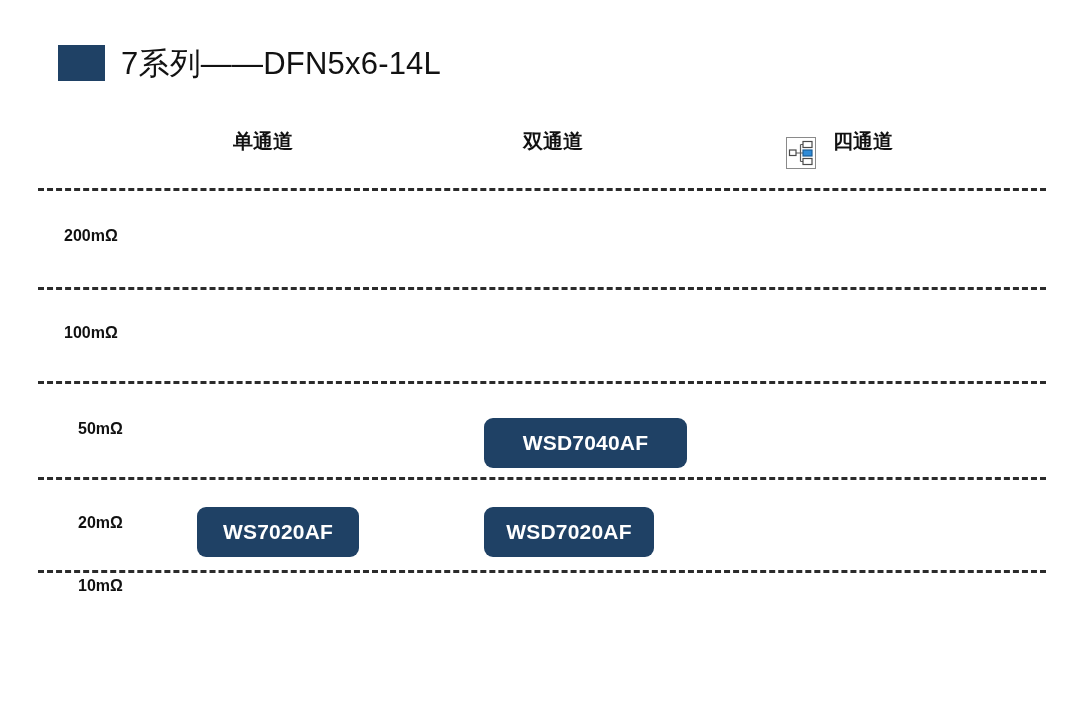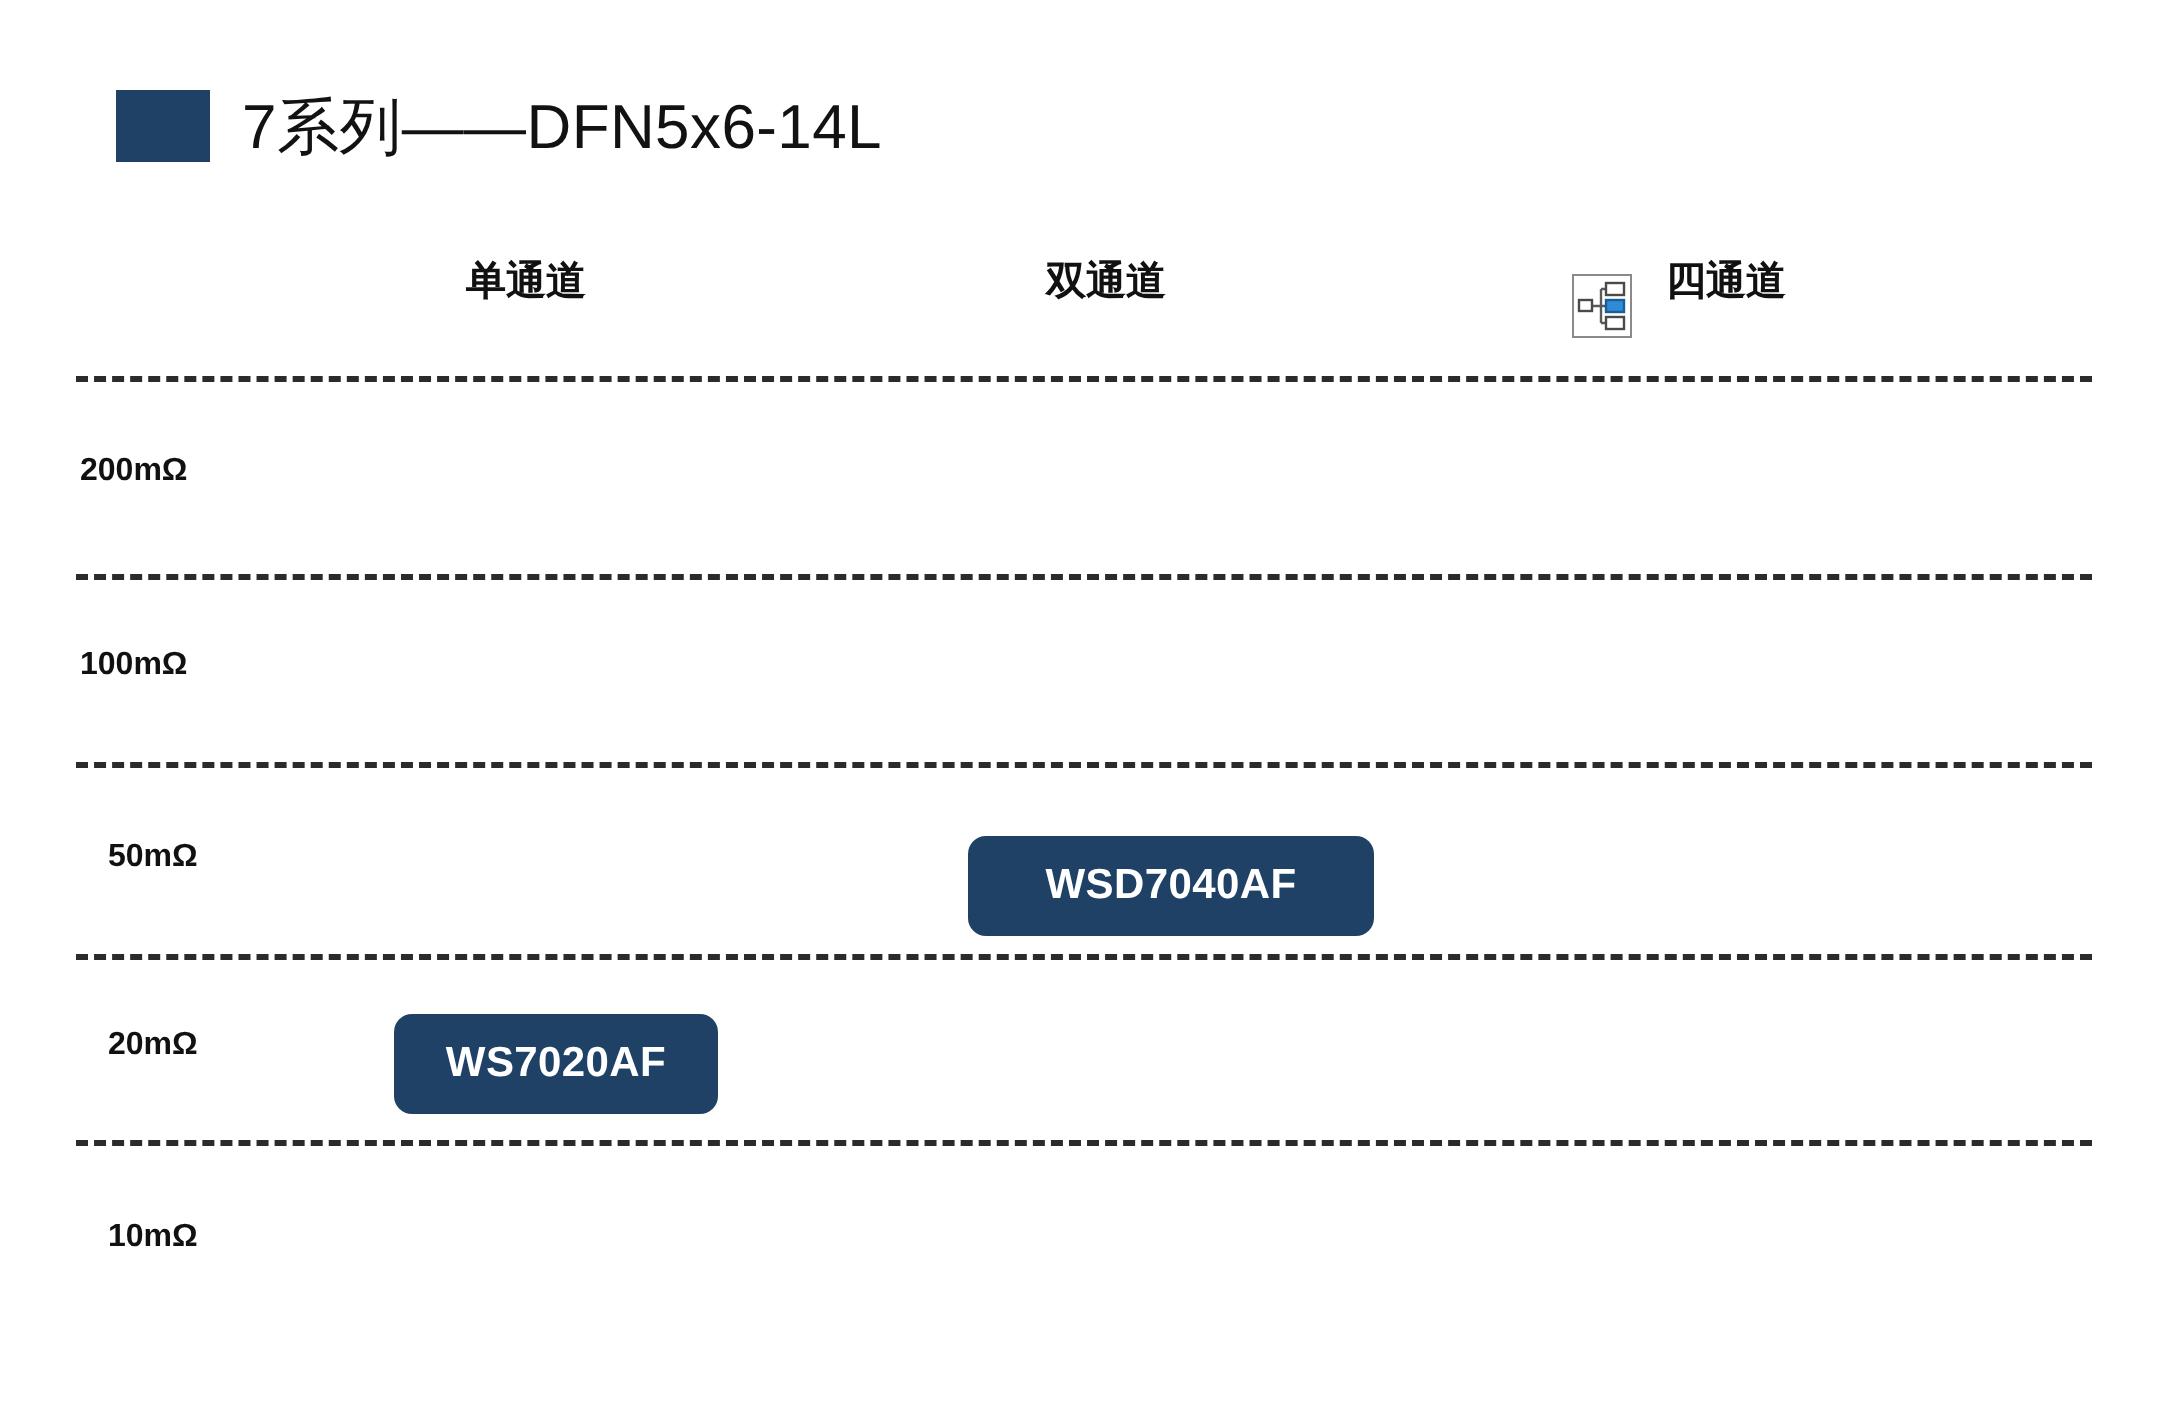--- a/index.html
+++ b/index.html
@@ -83,20 +83,21 @@
     height: 0;
     border-top: 3px dashed #2b2b2b;
   }
   .row-label {
     position: absolute;
     font-size: 16px;
     font-weight: bold;
     color: #111111;
     white-space: nowrap;
     line-height: 1;
+    margin-left: 24px;
   }
 
   
   .chip {
     position: absolute;
     height: 50px;
     border-radius: 9px;
     background: #1f4165;
     color: #ffffff;
     font-size: 21px;
@@ -142,17 +143,18 @@
   <div class="dash-line" style="top:188px"></div>
   <div class="dash-line" style="top:287px"></div>
   <div class="dash-line" style="top:381px"></div>
   <div class="dash-line" style="top:477px"></div>
   <div class="dash-line" style="top:570px"></div>
 
   <div class="row-label" style="left:40px; top:228px">200mΩ</div>
   <div class="row-label" style="left:40px; top:325px">100mΩ</div>
   <div class="row-label" style="left:54px; top:421px">50mΩ</div>
   <div class="row-label" style="left:54px; top:515px">20mΩ</div>
-  <div class="row-label" style="left:54px; top:611px">10mΩ</div>
+  <div class="row-label" style="left:54px; top:578px">10mΩ</div>
 
   <div class="chip" style="left:484px; top:418px; width:203px">WSD7040AF</div>
   <div class="chip" style="left:197px; top:507px; width:162px">WS7020AF</div>
+  <div class="chip" style="left:484px; top:507px; width:170px">WSD7020AF</div>
 </div>
 
 </body></html>

